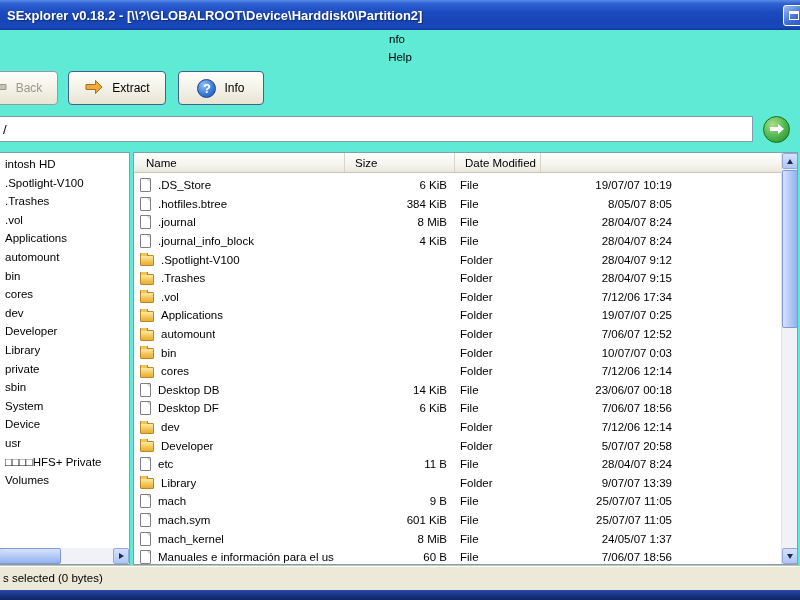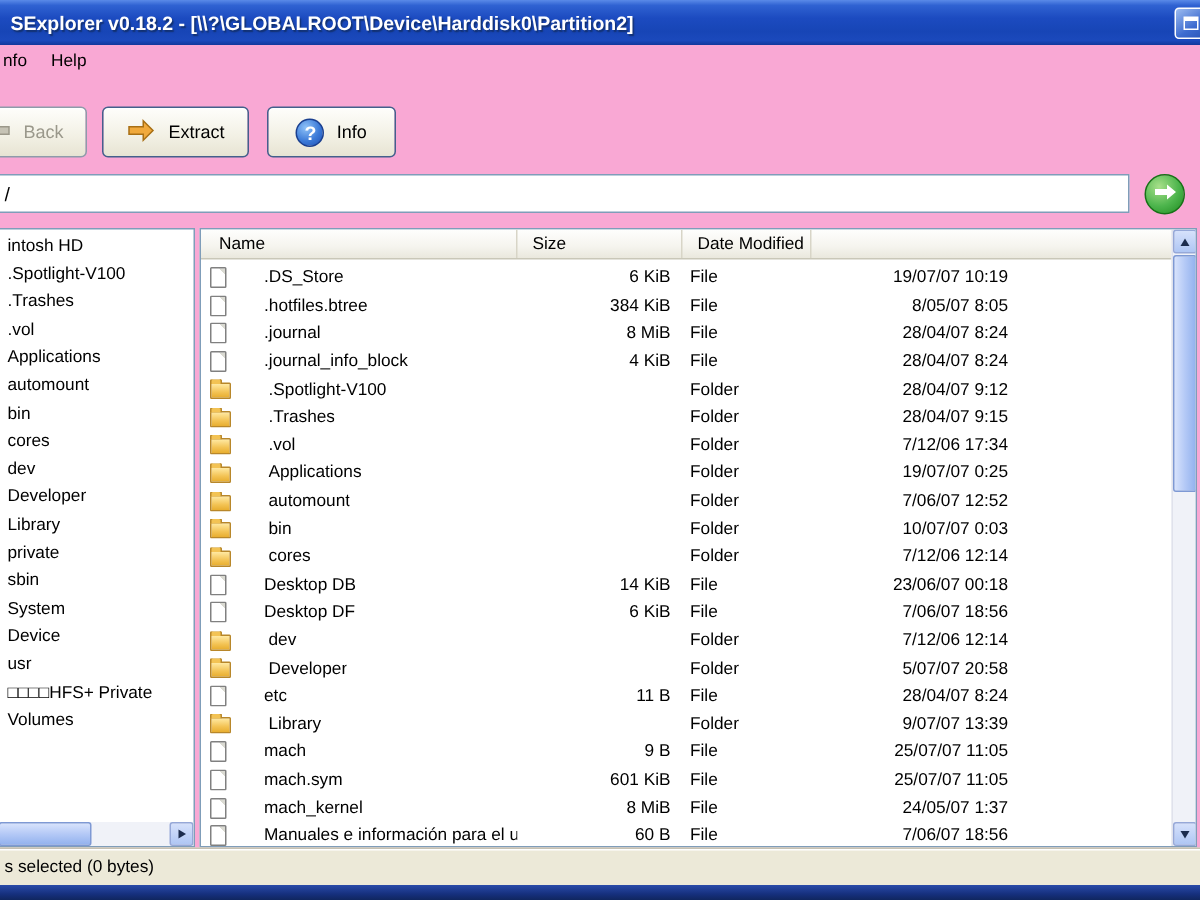--- a/index.html
+++ b/index.html
@@ -1,36 +1,36 @@
 <!DOCTYPE html>
 <html><head>
 <meta charset="utf-8">
 <style>
   * { margin:0; padding:0; box-sizing:border-box; }
   html,body { background:#9a9a9a; }
   #screen {
     position:relative; width:800px; height:600px; overflow:hidden;
-    background:#f9a8d4; font-family:"Liberation Sans",sans-serif; font-size:11.5px; color:#000;
+    background:#5eead4; font-family:"Liberation Sans",sans-serif; font-size:11.5px; color:#000;
   }
   
   .titlebar {
     position:absolute; left:0; top:0; width:800px; height:30px;
     background:linear-gradient(180deg,#5A8AE8 0%,#2F62D2 12%,#1C4BC0 40%,#1745B6 70%,#1B49BC 90%,#12389C 100%);
     display:flex; align-items:center;
   }
   .title-text { color:#fff; font-weight:bold; font-size:13px; padding-left:7px;
     text-shadow:1px 1px 1px #12306E; white-space:nowrap; }
   .tb-btn { position:absolute; left:783px; top:5px; width:22px; height:21px;
     border:1px solid #fff; border-radius:3px;
     background:linear-gradient(145deg,#9DBCF0,#3E6CD0 60%,#2A55B8); cursor:pointer; }
   .tb-btn .sq { position:absolute; left:5px; top:5px; width:10px; height:9px;
     border:1px solid #fff; border-top-width:3px; }
   
   .menubar { position:absolute; left:0; top:30px; width:800px; height:22px;
-    display:flex; align-items:center; }
+    display:flex; align-items:center;flex-direction:column; }
   .menu-item { padding:3px 8px; cursor:default; }
   .menu-item:first-child { padding-left:2px; }
   
   .toolbar { position:absolute; left:0; top:52px; width:800px; height:62px; }
   .tbtn { position:absolute; top:19px; height:34px;
     border:1px solid #44608C; border-radius:4px;
     background:linear-gradient(180deg,#FEFEFB,#F2F0E4 60%,#E7E4D3);
     box-shadow:inset 0 1px 0 #fff;
     display:flex; align-items:center; justify-content:center; gap:8px;
     font-family:inherit; font-size:12px; color:#000; cursor:pointer; }
@@ -78,21 +78,21 @@
   .hcell { height:100%; display:flex; align-items:center;
     border-right:1px solid #D8D5C7; padding-left:10px; cursor:default; }
   .hcell.name { width:211px; padding-left:12px; }
   .hcell.size { width:110px; }
   .hcell.type { width:135px; }
   .hcell.date { width:86px; }
   .hcell.fill { flex:1; border-right:none; }
   .fl-rows { position:absolute; left:0; top:20px; right:16px; bottom:0; overflow:hidden; padding-top:3px; }
   .flrow { display:flex; height:18.6px; align-items:center; cursor:default; }
   .c-name { width:211px; display:flex; align-items:center; padding-left:6px;
-    overflow:hidden; white-space:nowrap;gap:18px; }
+    overflow:hidden; white-space:nowrap; }
   .c-name .nm { margin-left:7px; overflow:hidden; white-space:nowrap; }
   .c-size { width:110px; text-align:right; padding-right:8px; white-space:nowrap; }
   .c-type { width:135px; padding-left:5px; }
   .c-date { width:86px; text-align:right; padding-right:4px; white-space:nowrap; }
   .icon-file { width:11px; height:14px; flex:none;
     background:linear-gradient(225deg,#DADAD2 0 19%,#FFFFFF 19%);
     border:1px solid #808080; border-radius:1px; }
   .icon-folder { width:14px; height:11px; flex:none; position:relative; margin-top:2px;
     background:linear-gradient(180deg,#FFE9A2,#F3C354 60%,#E8AE30);
     border:1px solid #B8872A; border-radius:1px; }

